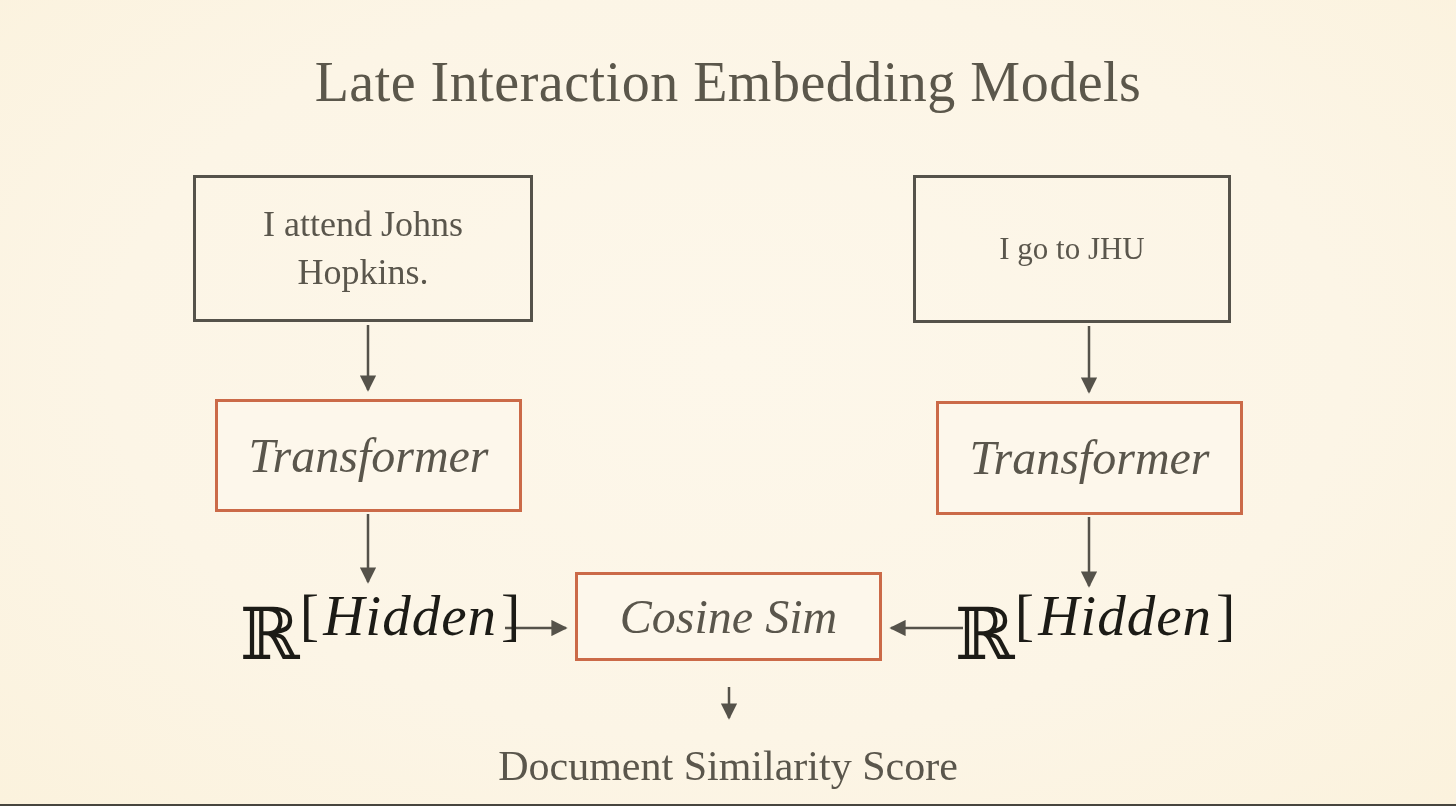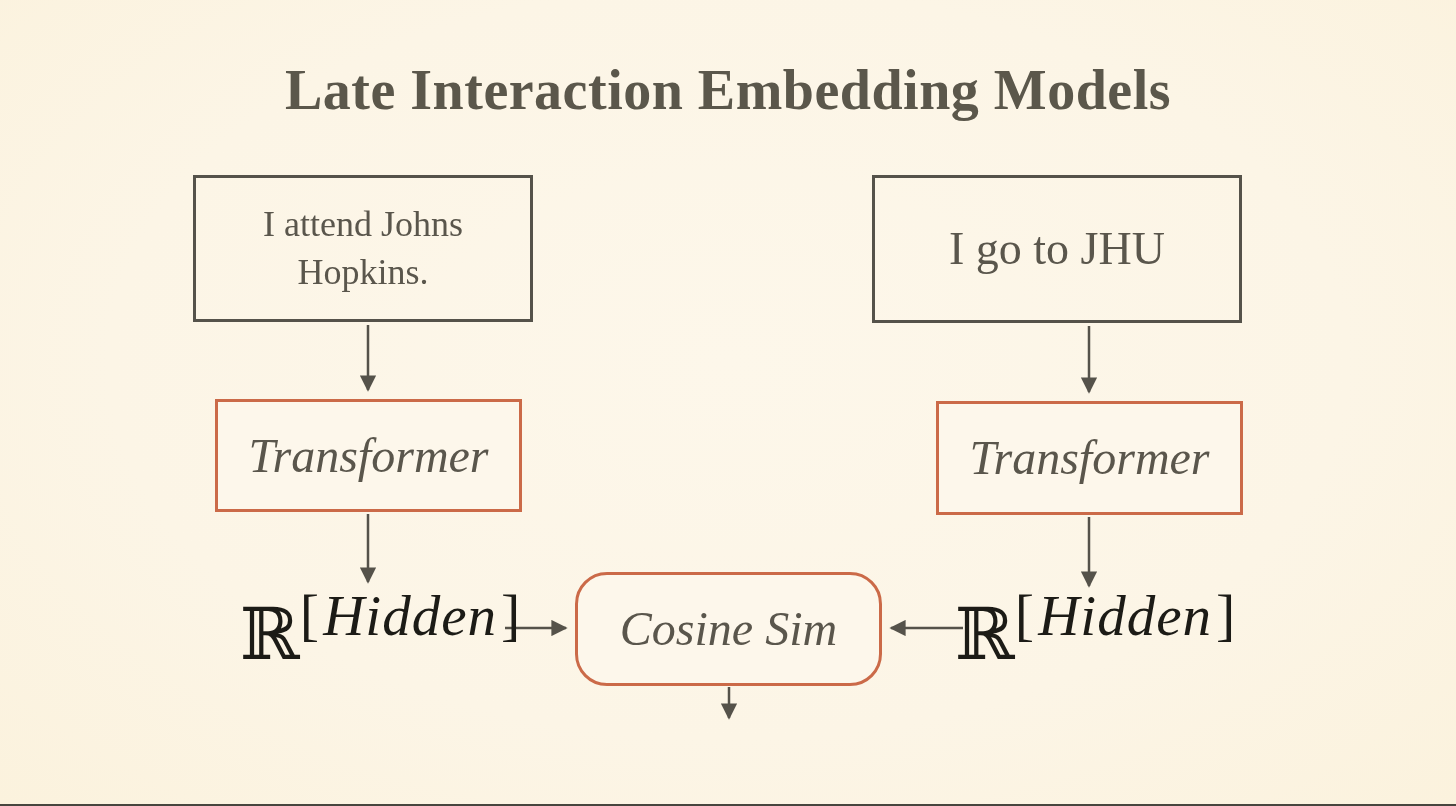--- a/index.html
+++ b/index.html
@@ -19,41 +19,40 @@
     overflow: hidden;
     background: radial-gradient(ellipse at 50% 45%, #fdf7ea 0%, var(--background) 60%, #fbf2dd 100%);
     font-family: "Liberation Serif", "DejaVu Serif", serif;
     color: var(--text);
   }
   .title {
     position: absolute;
     left: 0; right: 0; top: 50px;
     text-align: center;
     font-size: 56px;
-    font-weight: 700;
+    font-weight: 400;
     letter-spacing: 0.5px;
     color: #5b574b;
-    margin-top: 8px;
   }
   .node {
     position: absolute;
     display: flex;
     align-items: center;
     justify-content: center;
     text-align: center;
     line-height: 1.32;
   }
   .node.dark { border: 3px solid var(--border-dark); }
   .node.orange { border: 3px solid var(--accent-orange); background: #fdf7eb; font-style: italic; }
   .input-left  { left: 193px; top: 175px; width: 340px; height: 147px; font-size: 36px; }
-  .input-right { left: 872px; top: 175px; width: 370px; height: 148px; font-size: 46px; }
+  .input-right { left: 913px; top: 175px; width: 318px; height: 148px; font-size: 31px; }
   .input-left .wrapbox { max-width: 300px; }
   .transformer-left  { left: 215px; top: 399px; width: 307px; height: 113px; font-size: 48px; }
   .transformer-right { left: 936px; top: 401px; width: 307px; height: 114px; font-size: 48px; }
-  .cosine { left: 575px; top: 572px; width: 307px; height: 114px; font-size: 48px; border-radius: 32px; }
+  .cosine { left: 575px; top: 572px; width: 307px; height: 89px; font-size: 48px; }
   .math {
     position: absolute;
     display: flex;
     align-items: flex-start;
     color: var(--math);
     white-space: nowrap;
   }
   .math-left  { left: 240px; top: 586px; }
   .math-right { left: 955px; top: 586px; }
   .bb {
@@ -149,16 +148,17 @@
 
   <div class="math math-right">
     <span class="bb">ℝ</span>
     <span class="sup">
       <span class="bracket">[</span>
       <span class="dim">Hidden</span>
       <span class="bracket">]</span>
     </span>
   </div>
 
+  <div class="result-label">Document Similarity Score</div>
 
   <div class="bottom-edge"></div>
 
 </div>
 
 </body></html>

